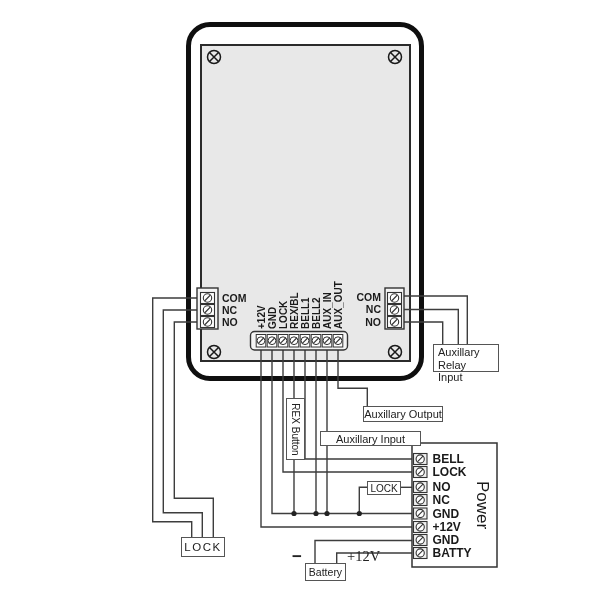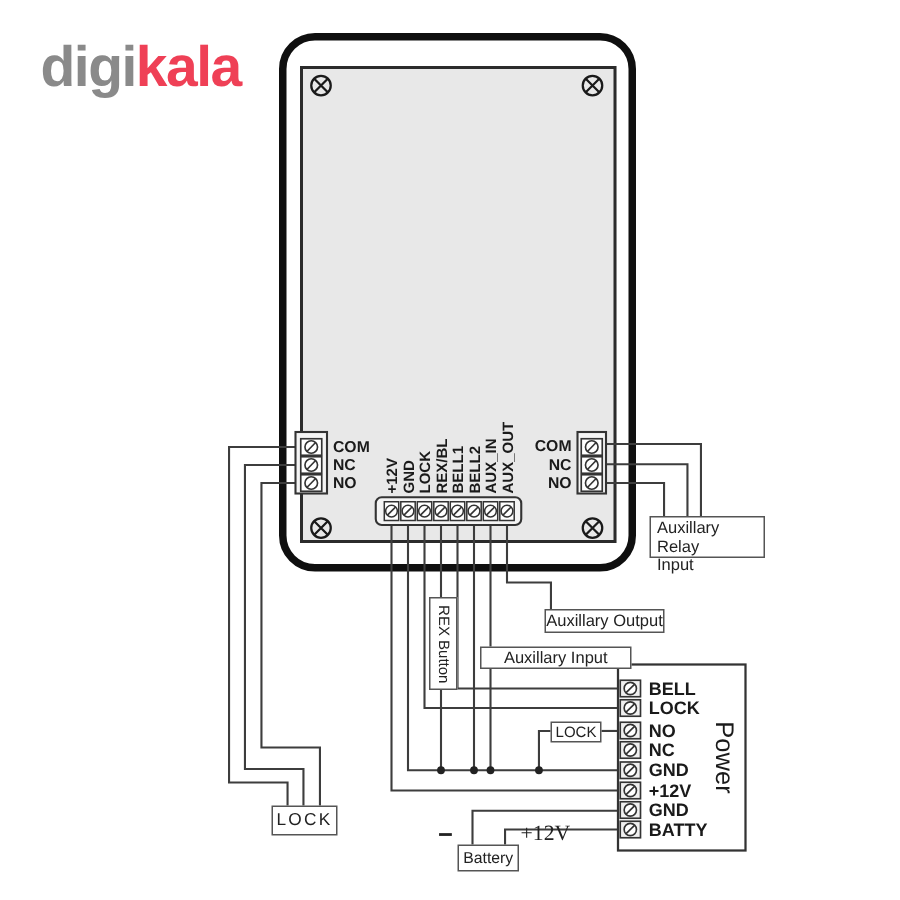--- a/index.html
+++ b/index.html
@@ -8,21 +8,21 @@
   .logo{position:absolute;left:27px;top:24px;font-size:38px;font-weight:bold;letter-spacing:-1px;}
   .logo .g{color:#8a8a8a;}
   .logo .r{color:#ef4056;}
   .case{position:absolute;left:186px;top:22px;width:238px;height:359px;box-sizing:border-box;
         border:5px solid #0f0f0f;border-radius:24px;background:#ffffff;z-index:1;}
   .panel{position:absolute;left:200px;top:44px;width:211px;height:318px;box-sizing:border-box;
          border:2px solid #2b2b2b;background:#e8e8e8;z-index:2;}
   svg.wiring{position:absolute;left:0;top:0;z-index:3;}
   .lblbox{position:absolute;background:#ffffff;border:1.3px solid #555;box-sizing:border-box;
           z-index:4;font-size:11px;color:#222;display:flex;align-items:center;justify-content:center;}
-  .relaybox{position:absolute;left:433px;top:344px;width:77px;height:28px;background:#fff;
+  .relaybox{position:absolute;left:433px;top:344px;width:66px;height:28px;background:#fff;
             border:1.3px solid #555;box-sizing:border-box;z-index:4;font-size:11px;line-height:12.5px;
             padding:1px 0 0 4px;}
   .auxout{left:363px;top:406px;width:80px;height:16px;}
   .auxin{left:320px;top:431px;width:101px;height:15px;}
   .rex{left:286px;top:398px;width:19px;height:62px;}
   .rex span{transform:rotate(90deg);white-space:nowrap;font-size:10px;}
   .lockinline{left:367px;top:481px;width:34px;height:14px;font-size:10px;}
   .lockdev{left:181px;top:537px;width:44px;height:20px;font-size:11.5px;letter-spacing:1.5px;}
   .battery{left:305px;top:563px;width:41px;height:18px;font-size:10.5px;}
   .minus{position:absolute;left:292px;top:547px;z-index:4;font-size:17px;font-weight:bold;}
@@ -32,21 +32,20 @@
   .tlab{font-size:10.5px;font-weight:bold;}
   .vlab{font-size:10px;font-weight:bold;}
   .plab{font-size:12px;font-weight:bold;}
   .ptitle{font-size:17px;}
 </style>
 </head>
 <body>
 
 <div class="stage">
 
-  <div class="logo"><span class="g">digi</span><span class="r">kala</span></div>
 
   <div class="case"></div>
   <div class="panel"></div>
 
   <svg class="wiring" width="600" height="600" viewBox="0 0 600 600">
 
     <g stroke="#1a1a1a" stroke-width="1.5" fill="none">
       <circle cx="214" cy="57" r="6.5"></circle>
         <path d="M209.5 52.5 L218.5 61.5 M209.5 61.5 L218.5 52.5"></path>
       <circle cx="395" cy="57" r="6.5"></circle>

